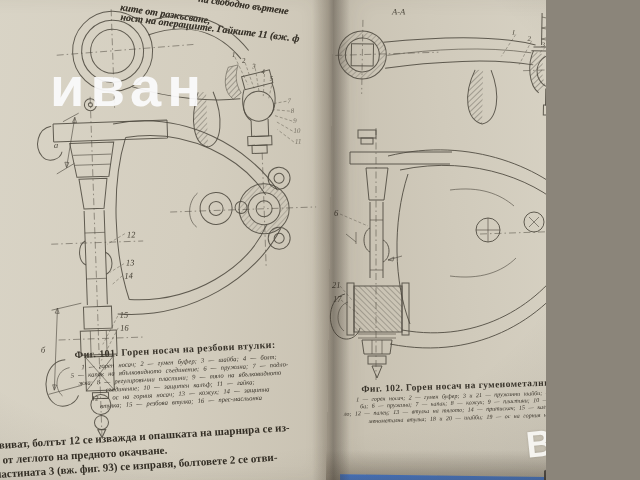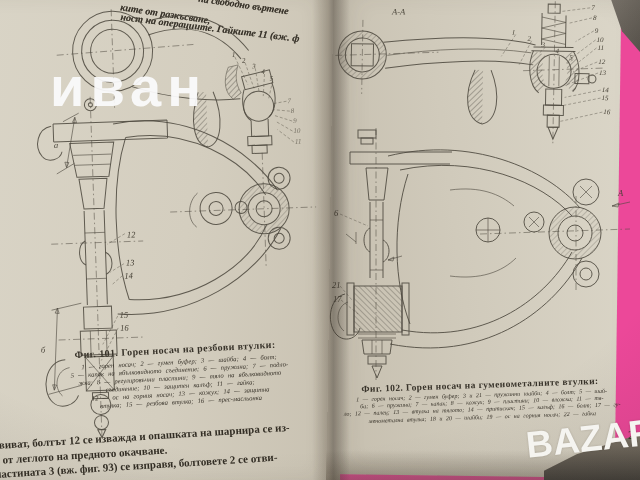--- a/index.html
+++ b/index.html
@@ -1,17 +1,17 @@
 <!DOCTYPE html>
 <html><head>
 <meta charset="utf-8">
 <style>
   html,body{margin:0;padding:0;background:#8b857a;}
-  .photo{position:relative;width:640px;height:480px;overflow:hidden;
-    background:#ec4899;font-family:"Liberation Serif",serif;}
+  .photo{position:relative;width:546px;height:480px;overflow:hidden;
+    background:#3b82f6;font-family:"Liberation Serif",serif;}
   .page{position:absolute;}
   .page-left{left:-10px;top:-8px;width:348px;height:496px;
     background:linear-gradient(99deg,#d9d4c6 0%,#d4cebf 55%,#c8c1b1 100%);
     transform:rotate(-0.5deg);box-shadow:inset -14px 0 22px rgba(60,48,36,.12);}
   .page-right{left:330px;top:-6px;width:288px;height:482px;
     background:linear-gradient(262deg,#dbd6c8 0%,#d0cabb 55%,#c5beae 100%);
     transform:rotate(0.8deg);box-shadow:inset 16px 0 24px rgba(60,48,36,.10);}
   .gutter{position:absolute;left:312px;top:0;width:38px;height:480px;z-index:5;
     background:linear-gradient(to right,rgba(70,58,45,0) 0%,rgba(70,58,45,.26) 42%,
       rgba(48,40,32,.38) 56%,rgba(70,58,45,0) 100%);pointer-events:none;}

